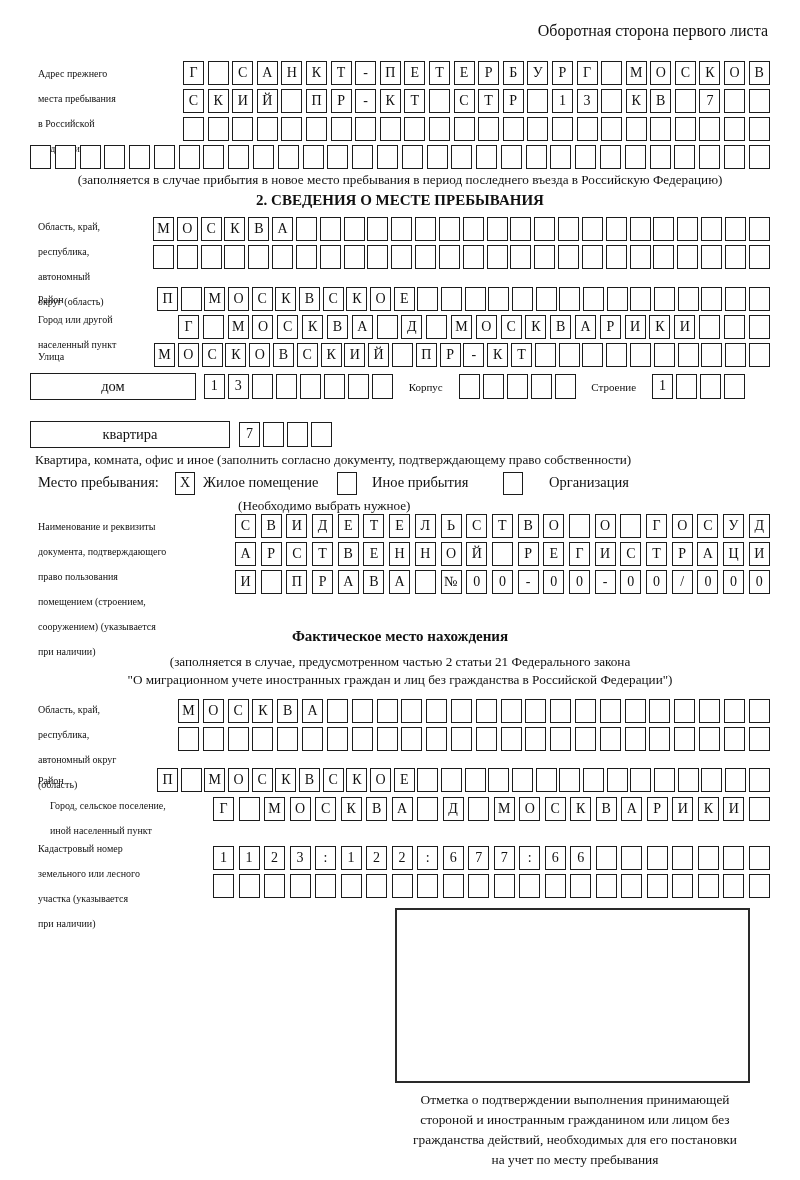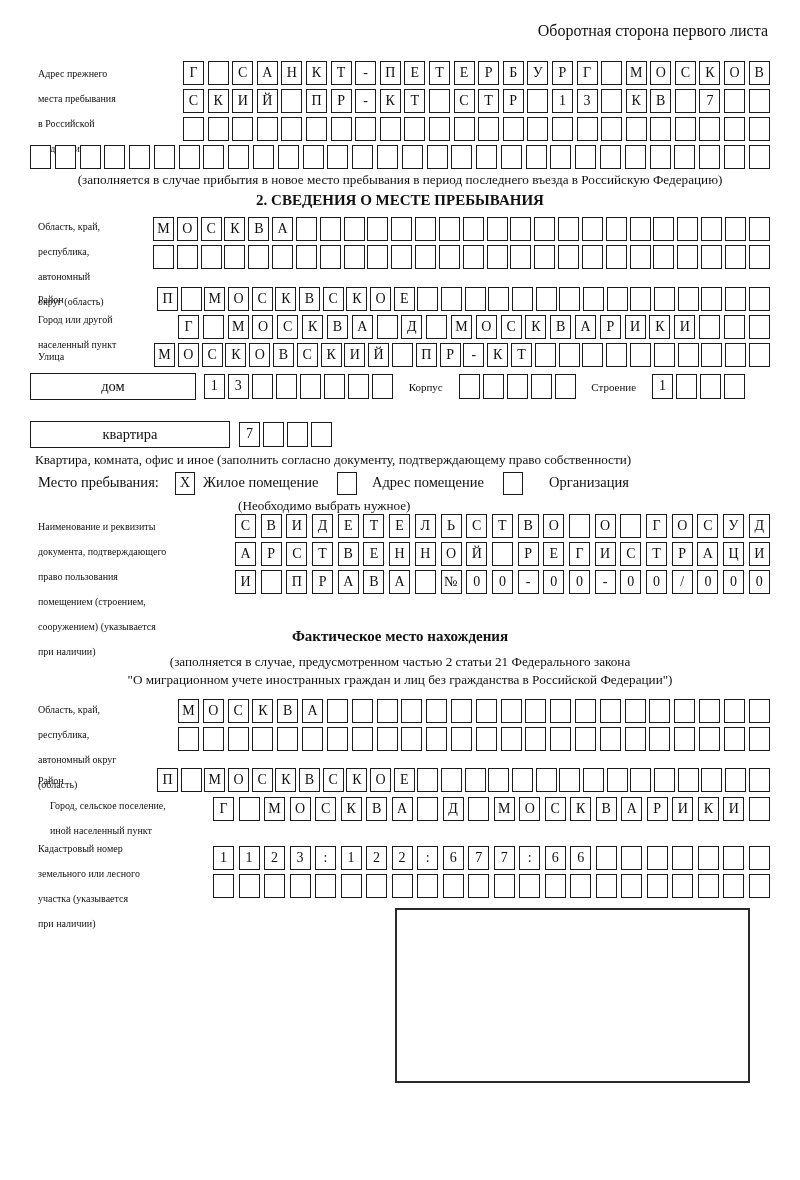--- a/index.html
+++ b/index.html
@@ -347,21 +347,21 @@
         <span class="cell"></span>
         <span class="cell"></span>
       </div>
   </div>
   <div class="caption" style="top:452px;left:35px;">Квартира, комната, офис и иное (заполнить согласно документу, подтверждающему право собственности)</div>
 
   <div class="chklbl" style="top:474px;left:38px;">Место пребывания:</div>
   <div class="chk" style="top:472px;left:175px;">X</div>
   <div class="chklbl" style="top:474px;left:203px;">Жилое помещение</div>
   <div class="chk" style="top:472px;left:337px;"></div>
-  <div class="chklbl" style="top:474px;left:372px;">Адрес помещение</div>
+  <div class="chklbl" style="top:474px;left:372px;">Иное прибытия</div>
   <div class="chk" style="top:472px;left:503px;"></div>
   <div class="chklbl" style="top:474px;left:549px;">Организация</div>
   <div class="caption" style="top:498px;left:238px;">(Необходимо выбрать нужное)</div>
 
   <div class="lbl tight" style="top:514px;left:38px;">Наименование и реквизиты
 документа, подтверждающего
 право пользования
 помещением (строением,
 сооружением) (указывается
 при наличии)</div>
@@ -600,14 +600,18 @@
       <span class="cell"></span>
       <span class="cell"></span>
       <span class="cell"></span>
       <span class="cell"></span>
       <span class="cell"></span>
       <span class="cell"></span>
       <span class="cell"></span>
     </div>
 
   <div class="stampbox" style="top:908px;left:395px;width:355px;height:175px;"></div>
+  <div class="stampnote" style="top:1090px;left:380px;width:390px;">Отметка о подтверждении выполнения принимающей
+стороной и иностранным гражданином или лицом без
+гражданства действий, необходимых для его постановки
+на учет по месту пребывания</div>
 
 </div>
 
 </body></html>

